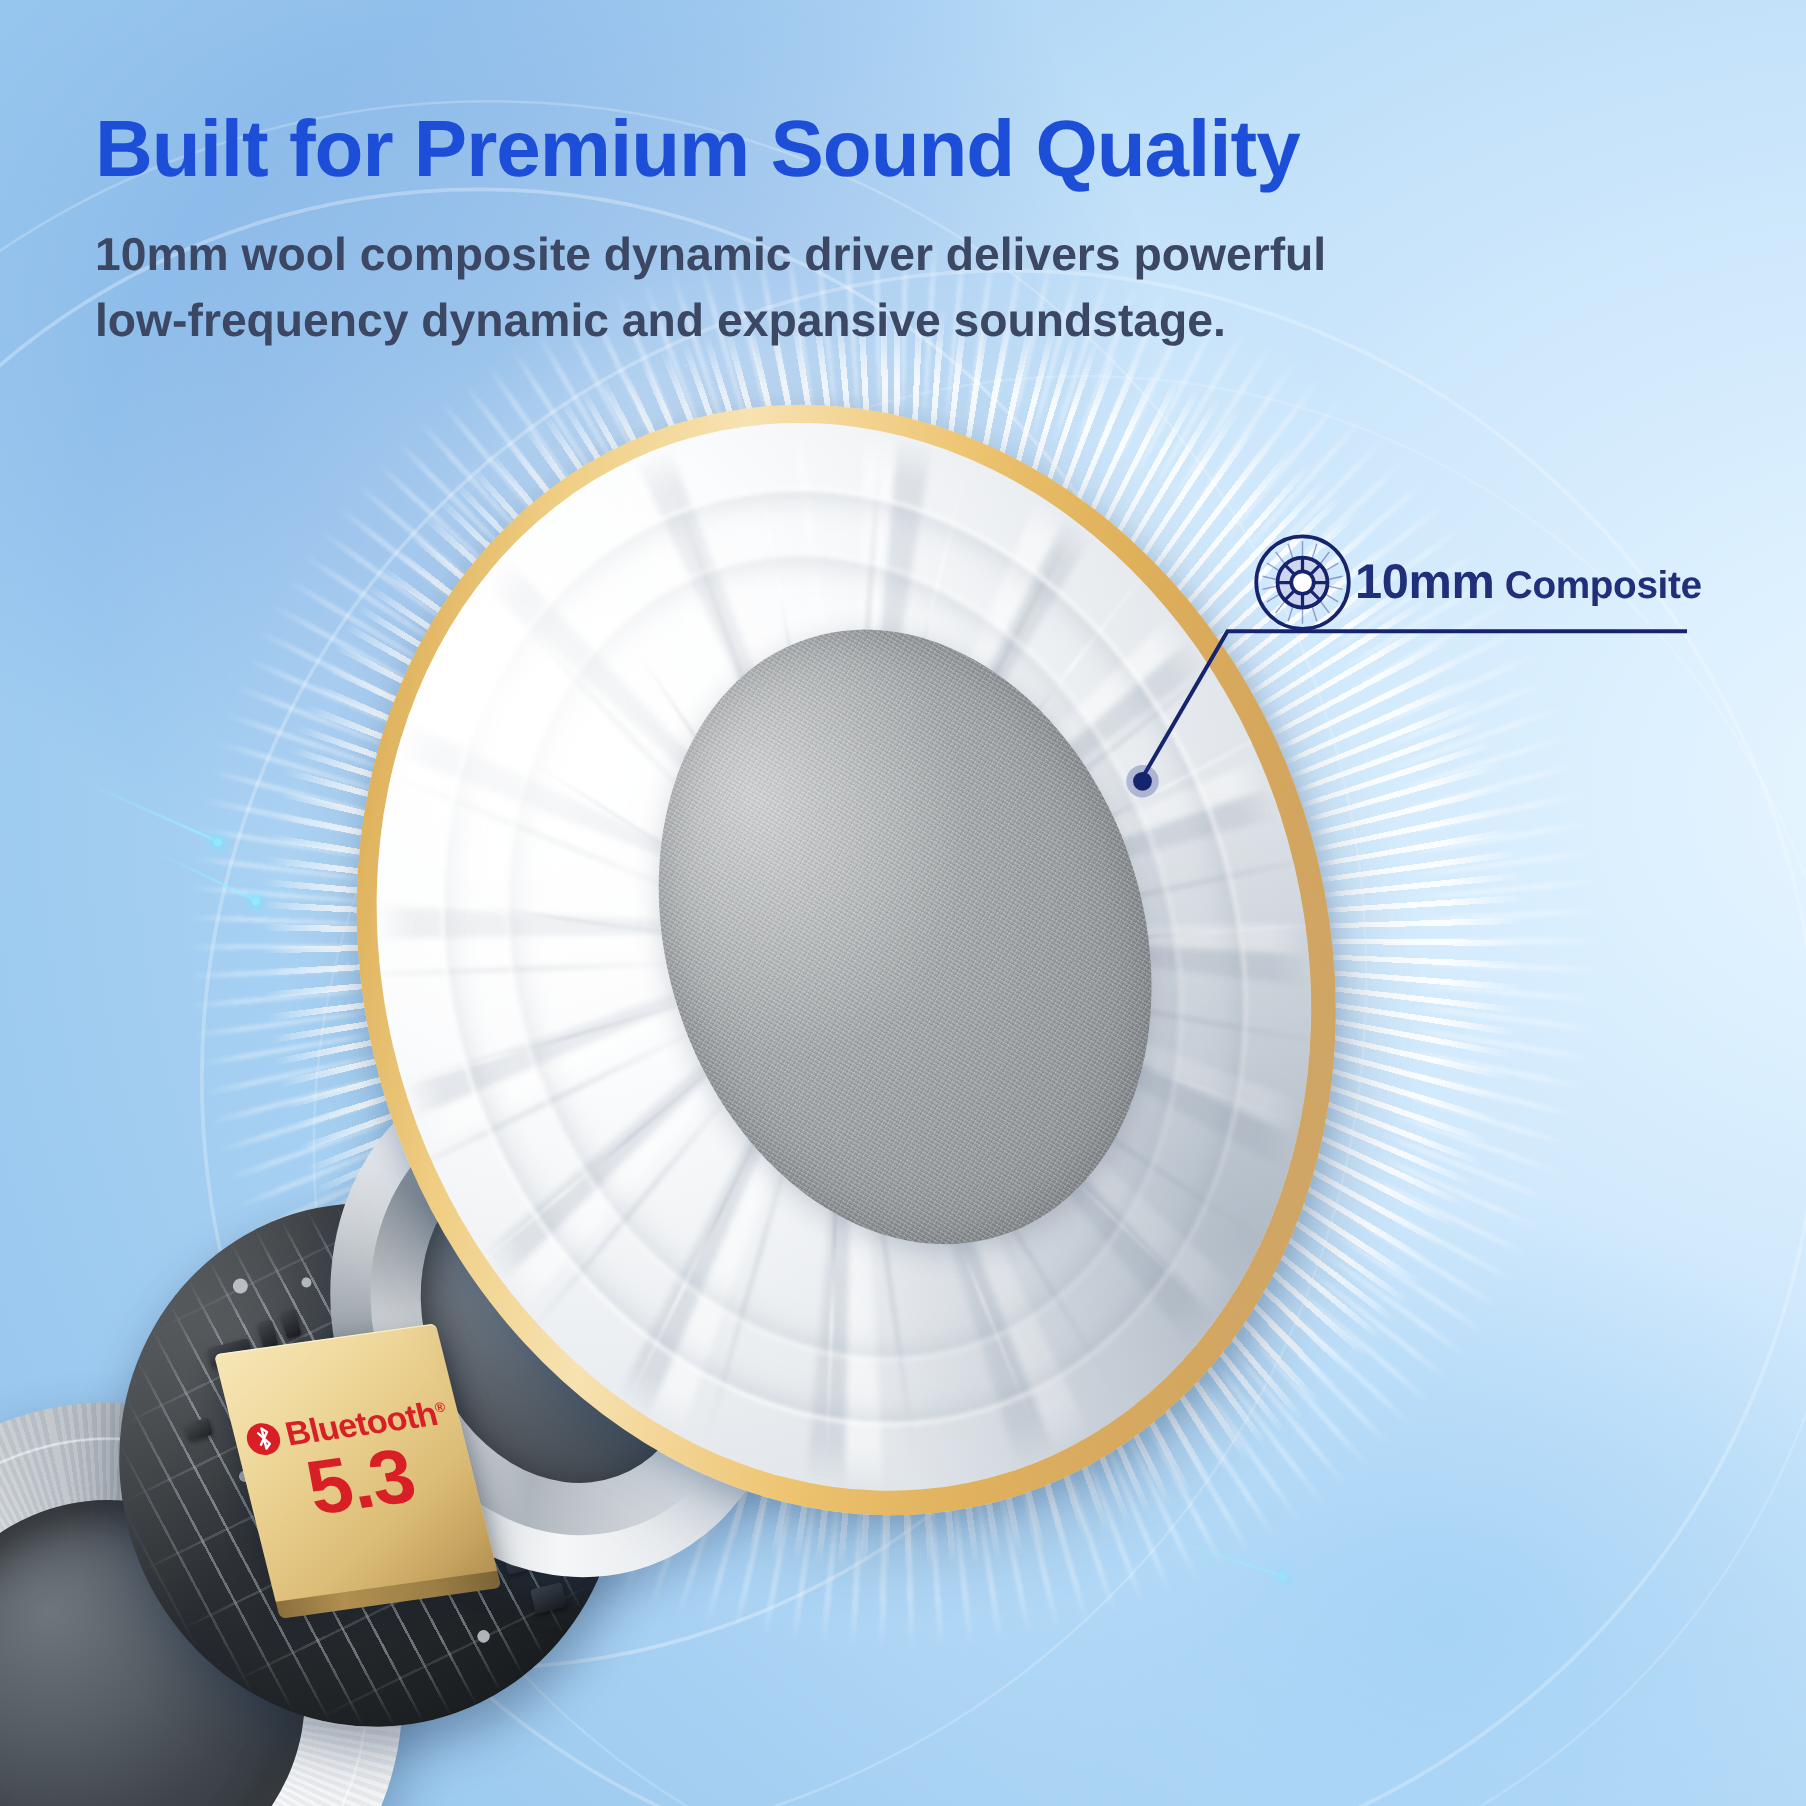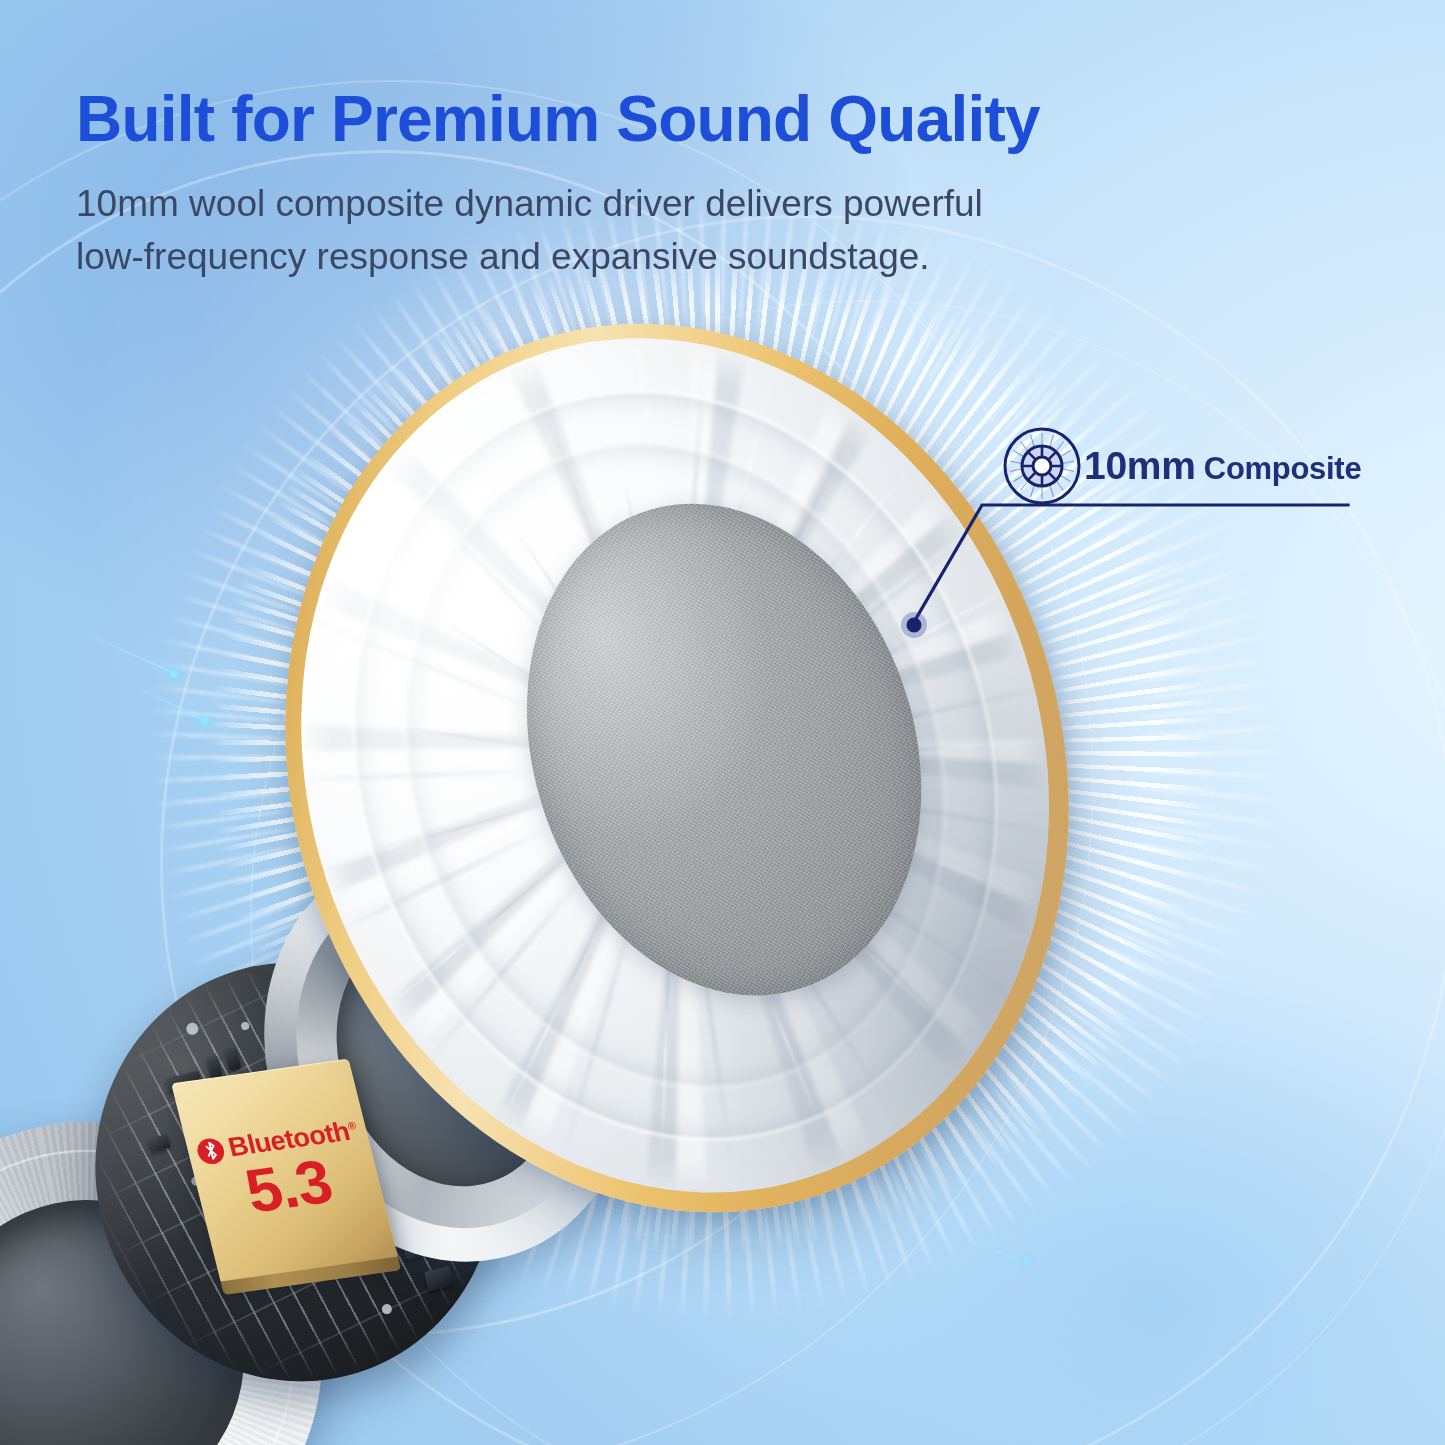--- a/index.html
+++ b/index.html
@@ -268,21 +268,21 @@
     filter:blur(.5px);
   }
 
   
   .headline{
     position:absolute;left:76px;top:86px;width:1200px;
     font-size:64px;font-weight:bold;color:#1d4ed8;letter-spacing:-.8px;line-height:1.05;
   }
   .subline{
     position:absolute;left:76px;top:178px;width:1180px;
-    font-size:37px;color:#3c4763;line-height:1.42;font-weight:normal;
+    font-size:37px;color:#3c4763;line-height:1.42;font-weight:bold;
   }
 
   
   .callout{position:absolute;left:1000px;top:424px;display:flex;align-items:center;}
   .callout-icon{width:84px;height:84px;flex:0 0 auto;}
   .callout-text{color:#1f2f7a;line-height:1.18;}
   .callout-l1{font-size:31px;font-weight:bold;letter-spacing:-.3px;white-space:nowrap;}
   .callout-l1 .big{font-size:39px;}
   .callout-l2{font-size:28px;font-weight:bold;letter-spacing:-.2px;}
   .leader{position:absolute;left:880px;top:480px;width:500px;height:180px;overflow:visible;}
@@ -464,17 +464,17 @@
       </svg>
     </span>
     <span class="callout-text">
       <span class="callout-l1"><span class="big">10mm</span><span> Composite</span></span>
     </span>
   </div>
 
   <div class="headline">Built for Premium Sound Quality</div>
   <div class="subline">
     <div>10mm wool composite dynamic driver delivers powerful</div>
-    <div>low-frequency response and expansive soundstage.</div>
+    <div>low-frequency dynamic and expansive soundstage.</div>
   </div>
 
 
 </div>
 
 </body></html>

